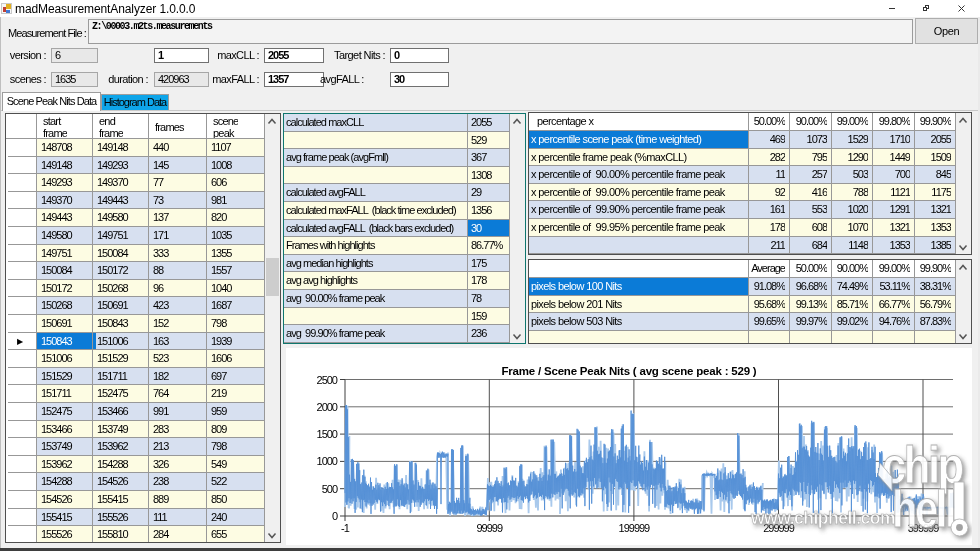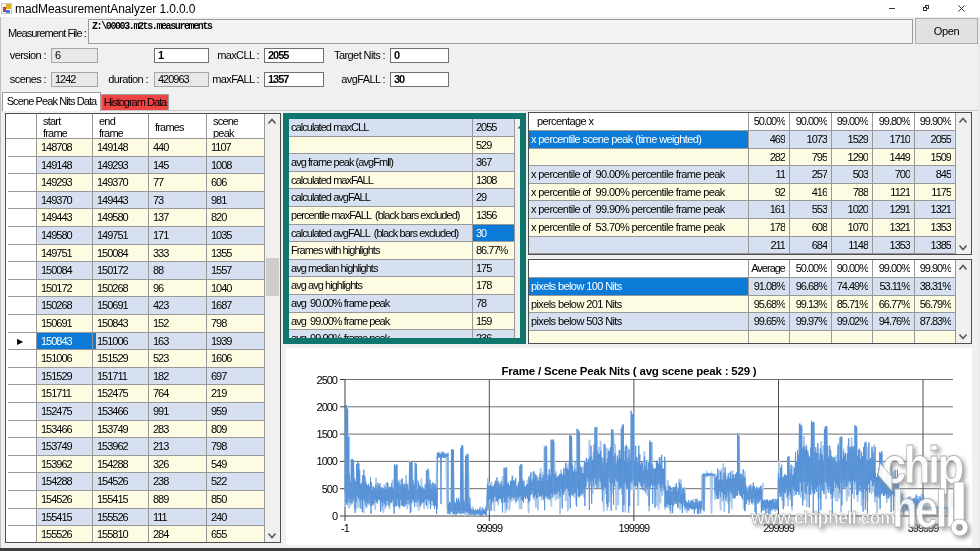--- a/index.html
+++ b/index.html
@@ -33,29 +33,29 @@
 <div class="abs" style="left:915px;top:18px;width:63px;height:26px;box-sizing:border-box;background:#e1e1e1;border:1px solid #adadad;text-align:center;line-height:24px;letter-spacing:-0.3px;">Open</div>
 <div class="lbl" style="left:6px;top:49px;width:40px;text-align:right;">version :</div>
 <div class="tbg num" style="left:51px;top:48px;width:47px;height:15px;">6</div>
 <div class="lbl" style="left:100px;top:49px;width:48px;text-align:right;margin-top:46px;">flags :</div>
 <div class="tb num" style="left:154px;top:48px;width:55px;height:15px;">1</div>
 <div class="lbl" style="left:200px;top:49px;width:59px;text-align:right;">maxCLL :</div>
 <div class="tb num" style="left:264px;top:48px;width:60px;height:15px;">2055</div>
 <div class="lbl" style="left:320px;top:49px;width:65px;text-align:right;">Target Nits :</div>
 <div class="tb num" style="left:390px;top:48px;width:59px;height:15px;">0</div>
 <div class="lbl" style="left:6px;top:73px;width:40px;text-align:right;">scenes :</div>
-<div class="tbg num" style="left:51px;top:72px;width:47px;height:15px;">1242</div>
+<div class="tbg num" style="left:51px;top:72px;width:47px;height:15px;">1635</div>
 <div class="lbl" style="left:100px;top:73px;width:48px;text-align:right;">duration :</div>
 <div class="tbg num" style="left:154px;top:72px;width:55px;height:15px;">420963</div>
 <div class="lbl" style="left:200px;top:73px;width:59px;text-align:right;">maxFALL :</div>
 <div class="tb num" style="left:264px;top:72px;width:60px;height:15px;">1357</div>
-<div class="lbl" style="left:320px;top:73px;width:65px;text-align:right;">avgFALL :</div>
+<div class="lbl" style="left:320px;top:73px;width:65px;text-align:left;">avgFALL :</div>
 <div class="tb num" style="left:390px;top:72px;width:59px;height:15px;">30</div>
 <div class="abs" style="left:0;top:110px;width:980px;height:436px;background:#f0f0f0;border-top:1px solid #c8c8c8;"></div>
-<div class="abs" style="left:101px;top:94px;width:68px;height:16px;box-sizing:border-box;background:#ef4444;border:1px solid #9d9d9d;border-bottom:none;text-align:center;line-height:15px;letter-spacing:-1px;">Histogram Data</div>
+<div class="abs" style="left:101px;top:94px;width:68px;height:16px;box-sizing:border-box;background:#0ea5e9;border:1px solid #9d9d9d;border-bottom:none;text-align:center;line-height:15px;letter-spacing:-1px;">Histogram Data</div>
 <div class="abs" style="left:2px;top:92px;width:99px;height:19px;box-sizing:border-box;background:#ffffff;border:1px solid #9d9d9d;border-bottom:none;text-align:center;line-height:17px;letter-spacing:-0.9px;">Scene Peak Nits Data</div>
 <div class="abs" style="left:5px;top:113px;width:276px;height:430px;box-sizing:border-box;border:1px solid #4f4f4f;background:#fff;overflow:hidden;">
     <div class="cell" style="left:37px;top:1px;line-height:12px;letter-spacing:-0.8px;">start<br>frame</div>
     <div class="cell" style="left:93px;top:1px;line-height:12px;letter-spacing:-0.8px;">end<br>frame</div>
     <div class="cell" style="left:149px;top:7px;line-height:12px;letter-spacing:-0.8px;">frames</div>
     <div class="cell" style="left:207px;top:1px;line-height:12px;letter-spacing:-0.8px;">scene<br>peak</div>
     <div class="abs" style="left:0;top:24px;width:276px;height:1px;background:#989898;"></div>
     <div class="abs" style="left:31px;top:25.0px;width:228px;height:16.6px;background:#fdfce3;border-bottom:1px solid #989898;"></div>
     <div class="abs" style="left:2px;top:25.0px;width:29px;height:16.6px;background:#fff;border-bottom:1px solid #989898;"></div>
     <div class="cell num" style="left:31px;top:25.0px;width:55px;height:16.6px;padding-left:4px;line-height:17.6px;">148708</div>
@@ -202,55 +202,53 @@
     <div class="abs" style="left:258px;top:0;width:1px;height:430px;background:#989898;"></div>
     <div class="abs" style="left:259px;top:0;width:15px;height:430px;background:#f0f0f0;"></div>
     <svg class="abs" style="left:261px;top:4px;" width="10" height="7">
       <path d="M1.5,5.5 L5,1.5 L8.5,5.5" stroke="#555" stroke-width="1.5" fill="none"></path>
     </svg>
     <svg class="abs" style="left:261px;top:418px;" width="10" height="7">
       <path d="M1.5,1.5 L5,5.5 L8.5,1.5" stroke="#555" stroke-width="1.5" fill="none"></path>
     </svg>
     <div class="abs" style="left:260px;top:144px;width:13px;height:38px;background:#cdcdcd;"></div>
   </div>
-<div class="abs" style="left:283px;top:113px;width:243px;height:231px;box-sizing:border-box;border:6px solid #0f766e;background:#fff;overflow:hidden;">
+<div class="abs" style="left:283px;top:113px;width:243px;height:231px;box-sizing:border-box;border:1px solid #0f766e;background:#fff;overflow:hidden;">
     <div class="abs" style="left:0;top:0.0px;width:226px;height:16.6px;background:#d7e0f0;border-bottom:1px solid #989898;"></div>
     <div class="cell" style="left:0;top:0.0px;width:181px;height:16.6px;padding-left:2px;line-height:17.6px;letter-spacing:-0.95px;">calculated maxCLL</div>
     <div class="cell num" style="left:184px;top:0.0px;width:41px;height:16.6px;padding-left:3px;line-height:17.6px;">2055</div>
     <div class="abs" style="left:0;top:17.6px;width:226px;height:16.6px;background:#fdfce3;border-bottom:1px solid #989898;"></div>
     <div class="cell num" style="left:184px;top:17.6px;width:41px;height:16.6px;padding-left:3px;line-height:17.6px;">529</div>
     <div class="abs" style="left:0;top:35.2px;width:226px;height:16.6px;background:#d7e0f0;border-bottom:1px solid #989898;"></div>
     <div class="cell" style="left:0;top:35.2px;width:181px;height:16.6px;padding-left:2px;line-height:17.6px;letter-spacing:-0.95px;">avg frame peak (avgFmll)</div>
     <div class="cell num" style="left:184px;top:35.2px;width:41px;height:16.6px;padding-left:3px;line-height:17.6px;">367</div>
     <div class="abs" style="left:0;top:52.800000000000004px;width:226px;height:16.6px;background:#fdfce3;border-bottom:1px solid #989898;"></div>
-    <div class="cell" style="left:0;top:52.800000000000004px;width:181px;height:16.6px;padding-left:2px;line-height:17.6px;letter-spacing:-0.95px;">calculated maxFALL</div>
     <div class="cell num" style="left:184px;top:52.800000000000004px;width:41px;height:16.6px;padding-left:3px;line-height:17.6px;">1308</div>
     <div class="abs" style="left:0;top:70.4px;width:226px;height:16.6px;background:#d7e0f0;border-bottom:1px solid #989898;"></div>
     <div class="cell" style="left:0;top:70.4px;width:181px;height:16.6px;padding-left:2px;line-height:17.6px;letter-spacing:-0.95px;">calculated avgFALL</div>
     <div class="cell num" style="left:184px;top:70.4px;width:41px;height:16.6px;padding-left:3px;line-height:17.6px;">29</div>
     <div class="abs" style="left:0;top:88.0px;width:226px;height:16.6px;background:#fdfce3;border-bottom:1px solid #989898;"></div>
-    <div class="cell" style="left:0;top:88.0px;width:181px;height:16.6px;padding-left:2px;line-height:17.6px;letter-spacing:-0.95px;">percentile maxFALL  (black bars excluded)</div>
+    <div class="cell" style="left:0;top:88.0px;width:181px;height:16.6px;padding-left:2px;line-height:17.6px;letter-spacing:-0.95px;">calculated maxFALL  (black time excluded)</div>
     <div class="cell num" style="left:184px;top:88.0px;width:41px;height:16.6px;padding-left:3px;line-height:17.6px;">1356</div>
     <div class="abs" style="left:0;top:105.60000000000001px;width:226px;height:16.6px;background:#d7e0f0;border-bottom:1px solid #989898;"></div>
     <div class="cell" style="left:0;top:105.60000000000001px;width:181px;height:16.6px;padding-left:2px;line-height:17.6px;letter-spacing:-0.95px;">calculated avgFALL  (black bars excluded)</div>
     <div class="cell num" style="left:184px;top:105.60000000000001px;width:41px;height:16.6px;padding-left:3px;line-height:17.6px;background:#0b7bd7;color:#fff;">30</div>
     <div class="abs" style="left:0;top:123.20000000000002px;width:226px;height:16.6px;background:#fdfce3;border-bottom:1px solid #989898;"></div>
     <div class="cell" style="left:0;top:123.20000000000002px;width:181px;height:16.6px;padding-left:2px;line-height:17.6px;letter-spacing:-0.95px;">Frames with highlights</div>
     <div class="cell num" style="left:184px;top:123.20000000000002px;width:41px;height:16.6px;padding-left:3px;line-height:17.6px;">86.77%</div>
     <div class="abs" style="left:0;top:140.8px;width:226px;height:16.6px;background:#d7e0f0;border-bottom:1px solid #989898;"></div>
     <div class="cell" style="left:0;top:140.8px;width:181px;height:16.6px;padding-left:2px;line-height:17.6px;letter-spacing:-0.95px;">avg median highlights</div>
     <div class="cell num" style="left:184px;top:140.8px;width:41px;height:16.6px;padding-left:3px;line-height:17.6px;">175</div>
     <div class="abs" style="left:0;top:158.4px;width:226px;height:16.6px;background:#fdfce3;border-bottom:1px solid #989898;"></div>
     <div class="cell" style="left:0;top:158.4px;width:181px;height:16.6px;padding-left:2px;line-height:17.6px;letter-spacing:-0.95px;">avg avg highlights</div>
     <div class="cell num" style="left:184px;top:158.4px;width:41px;height:16.6px;padding-left:3px;line-height:17.6px;">178</div>
     <div class="abs" style="left:0;top:176.0px;width:226px;height:16.6px;background:#d7e0f0;border-bottom:1px solid #989898;"></div>
     <div class="cell" style="left:0;top:176.0px;width:181px;height:16.6px;padding-left:2px;line-height:17.6px;letter-spacing:-0.95px;">avg  90.00% frame peak</div>
     <div class="cell num" style="left:184px;top:176.0px;width:41px;height:16.6px;padding-left:3px;line-height:17.6px;">78</div>
     <div class="abs" style="left:0;top:193.60000000000002px;width:226px;height:16.6px;background:#fdfce3;border-bottom:1px solid #989898;"></div>
-    <div class="cell" style="left:0;top:193.60000000000002px;width:181px;height:16.6px;padding-left:2px;line-height:17.6px;letter-spacing:-0.95px;">avg  99.00% frame peak</div>
     <div class="cell num" style="left:184px;top:193.60000000000002px;width:41px;height:16.6px;padding-left:3px;line-height:17.6px;">159</div>
     <div class="abs" style="left:0;top:211.20000000000002px;width:226px;height:16.6px;background:#d7e0f0;border-bottom:1px solid #989898;"></div>
     <div class="cell" style="left:0;top:211.20000000000002px;width:181px;height:16.6px;padding-left:2px;line-height:17.6px;letter-spacing:-0.95px;">avg  99.90% frame peak</div>
     <div class="cell num" style="left:184px;top:211.20000000000002px;width:41px;height:16.6px;padding-left:3px;line-height:17.6px;">236</div>
     <div class="abs" style="left:183px;top:0;width:1px;height:231px;background:#989898;"></div>
     <div class="abs" style="left:225px;top:0;width:1px;height:231px;background:#989898;"></div>
     <div class="abs" style="left:226px;top:0;width:15px;height:231px;background:#f0f0f0;"></div>
     <svg class="abs" style="left:228px;top:4px;" width="10" height="7">
       <path d="M1.5,5.5 L5,1.5 L8.5,5.5" stroke="#555" stroke-width="1.5" fill="none"></path>
     </svg>
@@ -267,20 +265,21 @@
     <div class="cell num" style="left:386px;top:0;width:36px;height:17px;line-height:17px;text-align:right;">99.90%</div>
     <div class="abs" style="left:0;top:17px;width:444px;height:1px;background:#989898;"></div>
     <div class="abs" style="left:0;top:18.0px;width:427px;height:16.6px;background:#d7e0f0;border-bottom:1px solid #989898;"></div>
     <div class="cell" style="left:0;top:18.0px;width:217px;height:16.6px;padding-left:2px;line-height:17.6px;background:#0b7bd7;color:#fff;">x percentile scene peak (time weighted)</div>
     <div class="cell num" style="left:220px;top:18.0px;width:36px;height:16.6px;line-height:17.6px;text-align:right;">469</div>
     <div class="cell num" style="left:261px;top:18.0px;width:37px;height:16.6px;line-height:17.6px;text-align:right;">1073</div>
     <div class="cell num" style="left:303px;top:18.0px;width:36px;height:16.6px;line-height:17.6px;text-align:right;">1529</div>
     <div class="cell num" style="left:344px;top:18.0px;width:37px;height:16.6px;line-height:17.6px;text-align:right;">1710</div>
     <div class="cell num" style="left:386px;top:18.0px;width:36px;height:16.6px;line-height:17.6px;text-align:right;">2055</div>
     <div class="abs" style="left:0;top:35.6px;width:427px;height:16.6px;background:#fdfce3;border-bottom:1px solid #989898;"></div>
+    <div class="cell" style="left:0;top:35.6px;width:217px;height:16.6px;padding-left:2px;line-height:17.6px;">x percentile frame peak (%maxCLL)</div>
     <div class="cell num" style="left:220px;top:35.6px;width:36px;height:16.6px;line-height:17.6px;text-align:right;">282</div>
     <div class="cell num" style="left:261px;top:35.6px;width:37px;height:16.6px;line-height:17.6px;text-align:right;">795</div>
     <div class="cell num" style="left:303px;top:35.6px;width:36px;height:16.6px;line-height:17.6px;text-align:right;">1290</div>
     <div class="cell num" style="left:344px;top:35.6px;width:37px;height:16.6px;line-height:17.6px;text-align:right;">1449</div>
     <div class="cell num" style="left:386px;top:35.6px;width:36px;height:16.6px;line-height:17.6px;text-align:right;">1509</div>
     <div class="abs" style="left:0;top:53.2px;width:427px;height:16.6px;background:#d7e0f0;border-bottom:1px solid #989898;"></div>
     <div class="cell" style="left:0;top:53.2px;width:217px;height:16.6px;padding-left:2px;line-height:17.6px;">x percentile of  90.00% percentile frame peak</div>
     <div class="cell num" style="left:220px;top:53.2px;width:36px;height:16.6px;line-height:17.6px;text-align:right;">11</div>
     <div class="cell num" style="left:261px;top:53.2px;width:37px;height:16.6px;line-height:17.6px;text-align:right;">257</div>
     <div class="cell num" style="left:303px;top:53.2px;width:36px;height:16.6px;line-height:17.6px;text-align:right;">503</div>
@@ -294,21 +293,21 @@
     <div class="cell num" style="left:344px;top:70.80000000000001px;width:37px;height:16.6px;line-height:17.6px;text-align:right;">1121</div>
     <div class="cell num" style="left:386px;top:70.80000000000001px;width:36px;height:16.6px;line-height:17.6px;text-align:right;">1175</div>
     <div class="abs" style="left:0;top:88.4px;width:427px;height:16.6px;background:#d7e0f0;border-bottom:1px solid #989898;"></div>
     <div class="cell" style="left:0;top:88.4px;width:217px;height:16.6px;padding-left:2px;line-height:17.6px;">x percentile of  99.90% percentile frame peak</div>
     <div class="cell num" style="left:220px;top:88.4px;width:36px;height:16.6px;line-height:17.6px;text-align:right;">161</div>
     <div class="cell num" style="left:261px;top:88.4px;width:37px;height:16.6px;line-height:17.6px;text-align:right;">553</div>
     <div class="cell num" style="left:303px;top:88.4px;width:36px;height:16.6px;line-height:17.6px;text-align:right;">1020</div>
     <div class="cell num" style="left:344px;top:88.4px;width:37px;height:16.6px;line-height:17.6px;text-align:right;">1291</div>
     <div class="cell num" style="left:386px;top:88.4px;width:36px;height:16.6px;line-height:17.6px;text-align:right;">1321</div>
     <div class="abs" style="left:0;top:106.0px;width:427px;height:16.6px;background:#fdfce3;border-bottom:1px solid #989898;"></div>
-    <div class="cell" style="left:0;top:106.0px;width:217px;height:16.6px;padding-left:2px;line-height:17.6px;">x percentile of  53.70% percentile frame peak</div>
+    <div class="cell" style="left:0;top:106.0px;width:217px;height:16.6px;padding-left:2px;line-height:17.6px;">x percentile of  99.95% percentile frame peak</div>
     <div class="cell num" style="left:220px;top:106.0px;width:36px;height:16.6px;line-height:17.6px;text-align:right;">178</div>
     <div class="cell num" style="left:261px;top:106.0px;width:37px;height:16.6px;line-height:17.6px;text-align:right;">608</div>
     <div class="cell num" style="left:303px;top:106.0px;width:36px;height:16.6px;line-height:17.6px;text-align:right;">1070</div>
     <div class="cell num" style="left:344px;top:106.0px;width:37px;height:16.6px;line-height:17.6px;text-align:right;">1321</div>
     <div class="cell num" style="left:386px;top:106.0px;width:36px;height:16.6px;line-height:17.6px;text-align:right;">1353</div>
     <div class="abs" style="left:0;top:123.60000000000001px;width:427px;height:16.6px;background:#d7e0f0;border-bottom:1px solid #989898;"></div>
     <div class="cell num" style="left:220px;top:123.60000000000001px;width:36px;height:16.6px;line-height:17.6px;text-align:right;">211</div>
     <div class="cell num" style="left:261px;top:123.60000000000001px;width:37px;height:16.6px;line-height:17.6px;text-align:right;">684</div>
     <div class="cell num" style="left:303px;top:123.60000000000001px;width:36px;height:16.6px;line-height:17.6px;text-align:right;">1148</div>
     <div class="cell num" style="left:344px;top:123.60000000000001px;width:37px;height:16.6px;line-height:17.6px;text-align:right;">1353</div>

